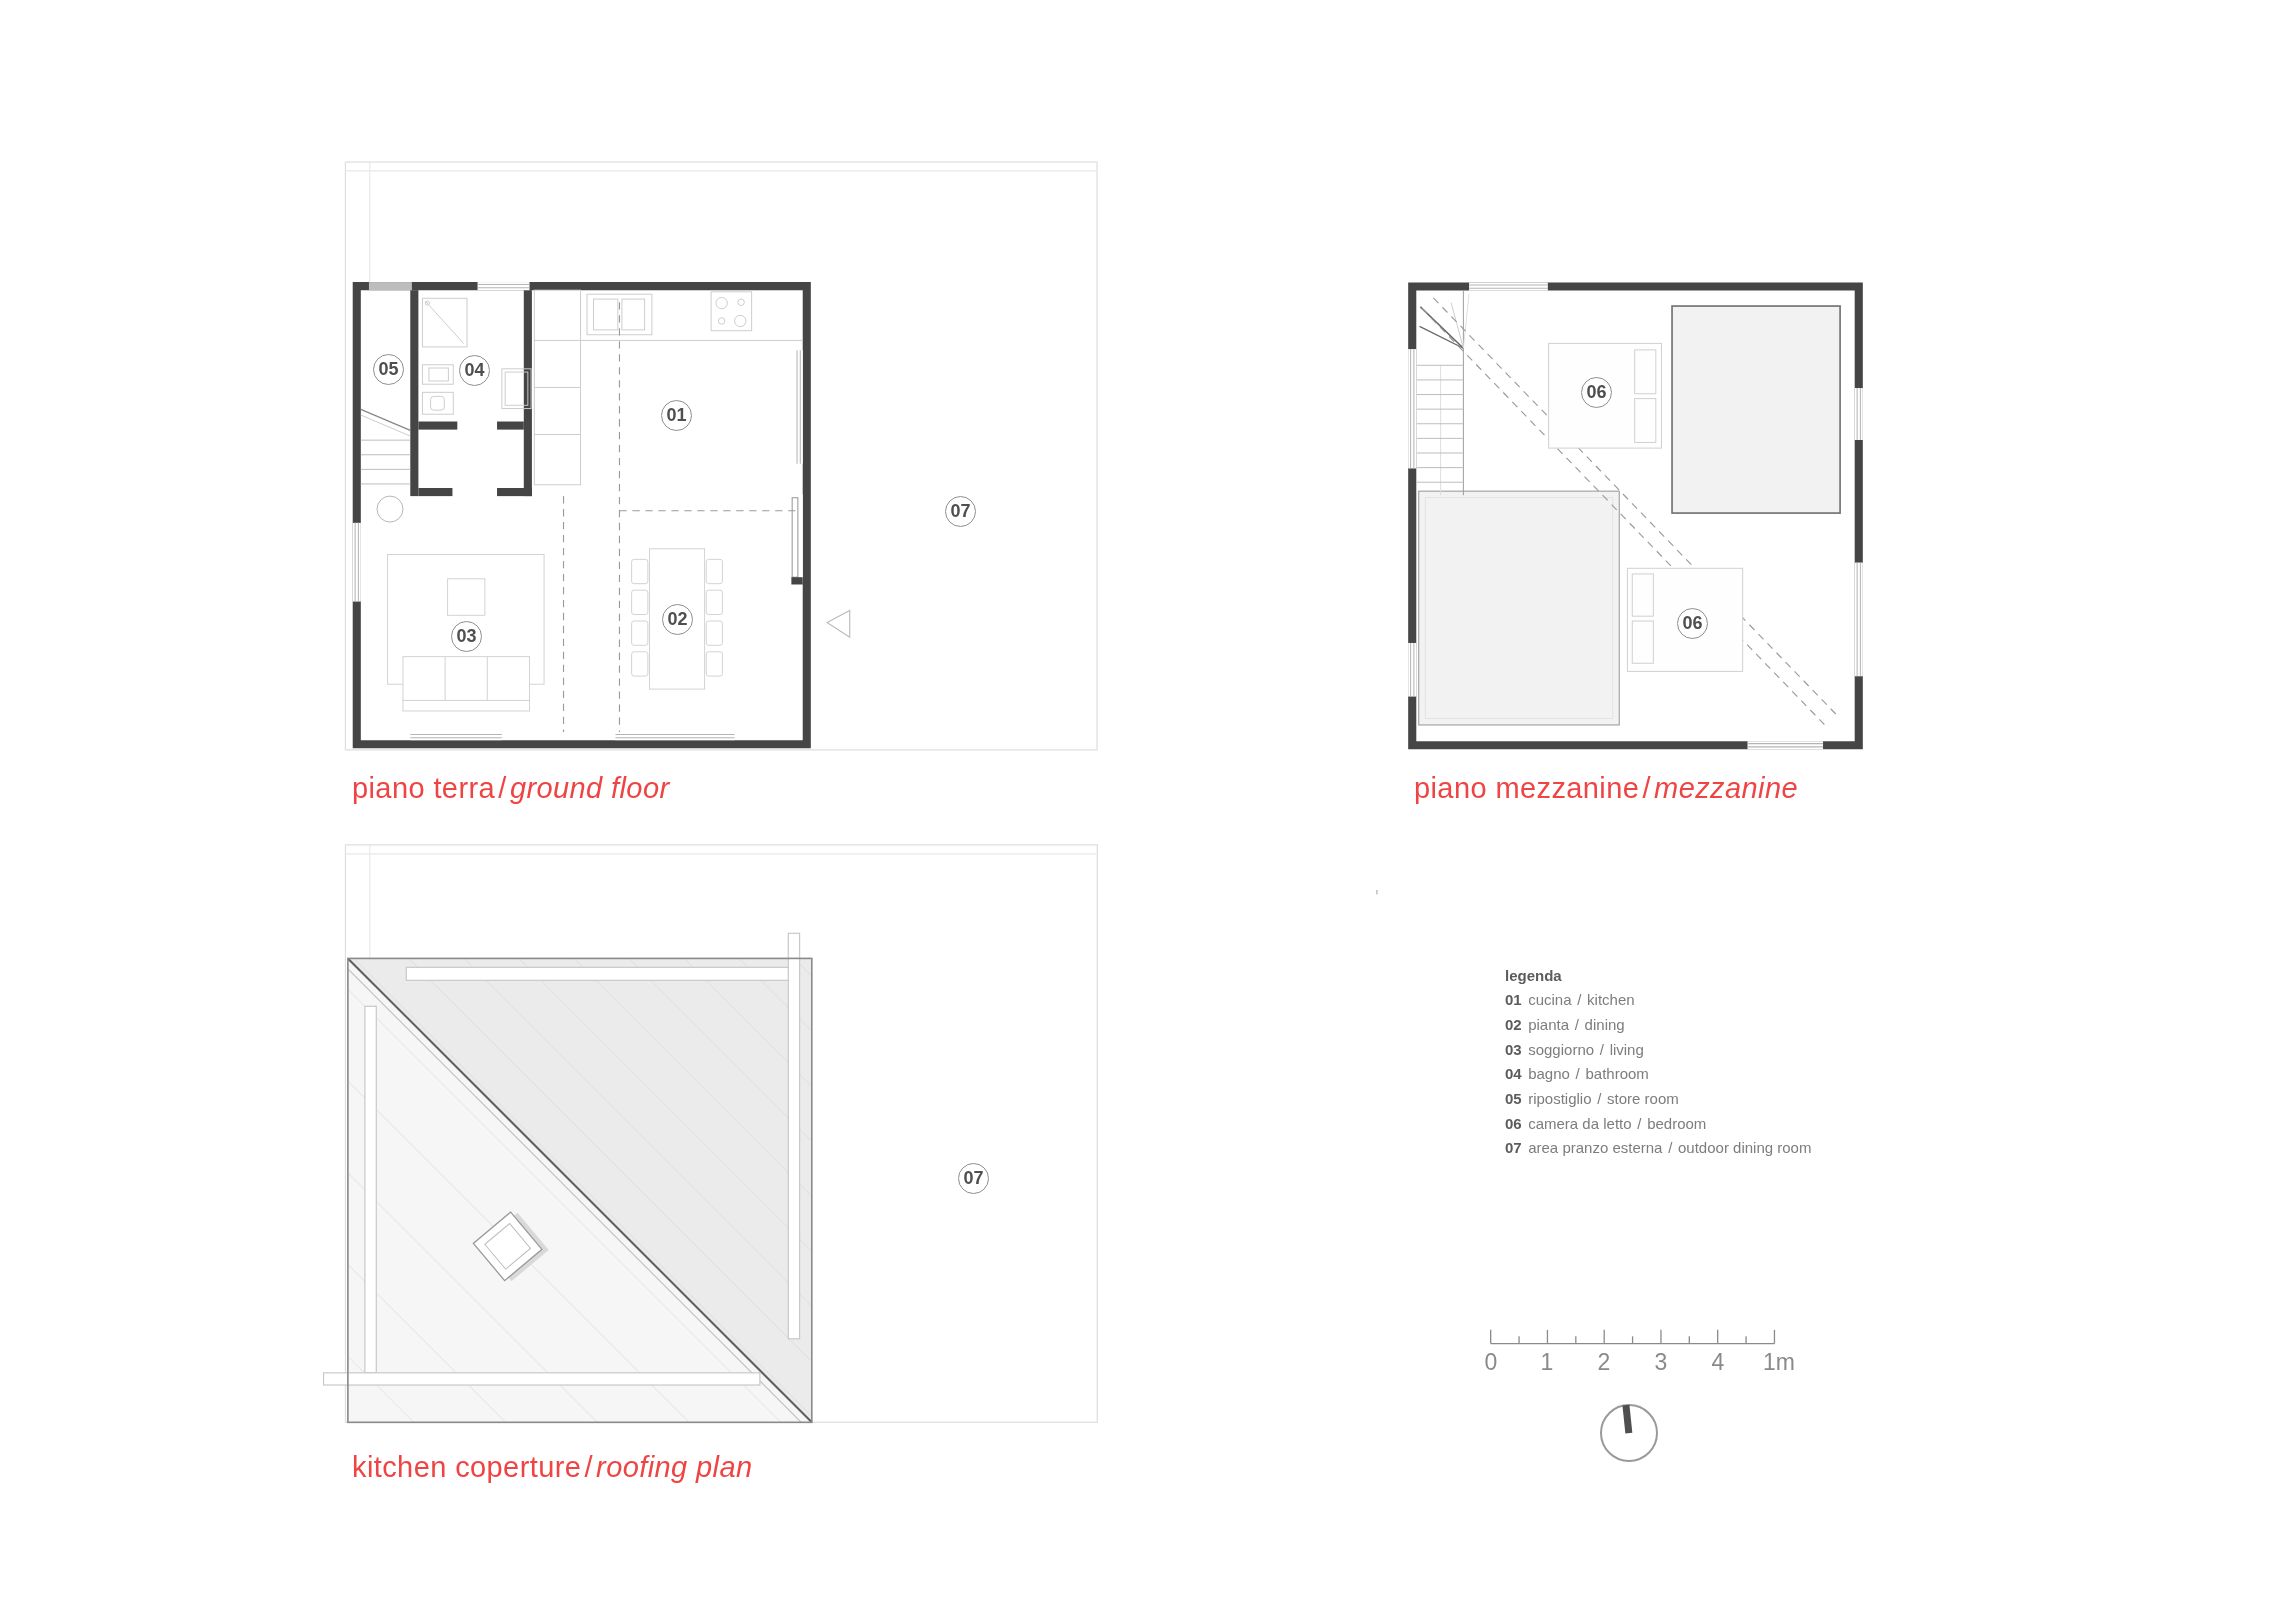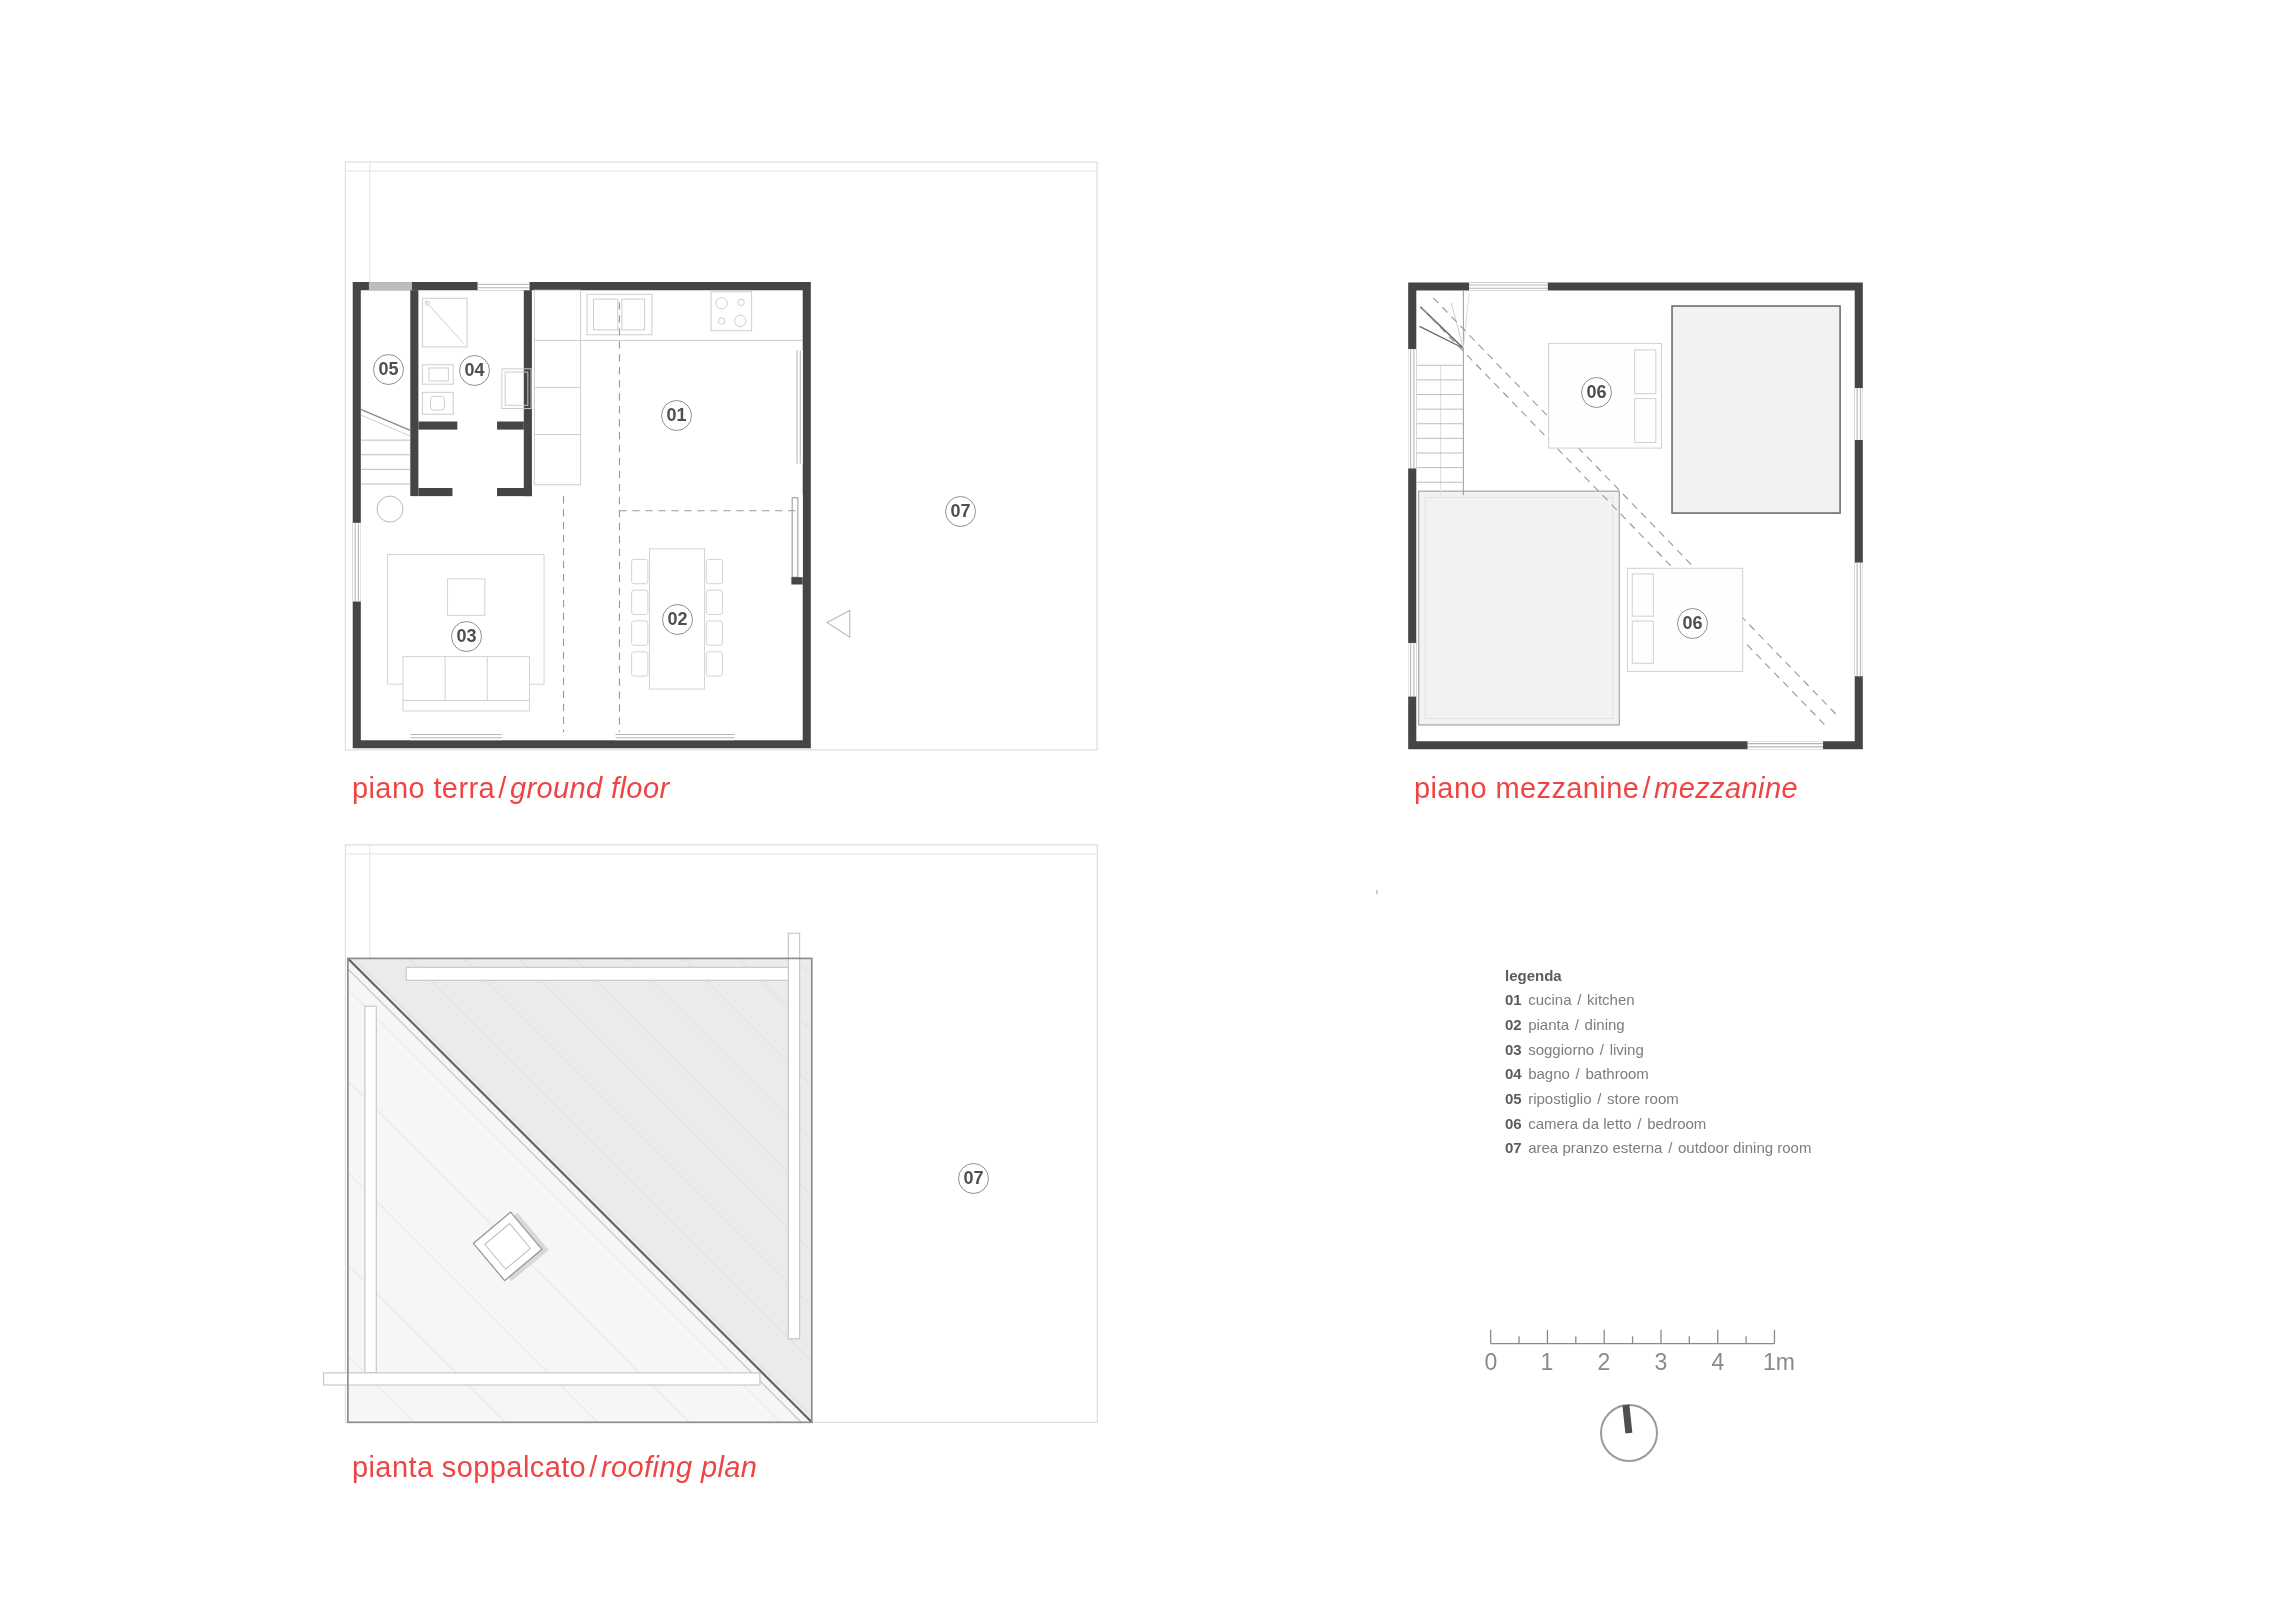--- a/index.html
+++ b/index.html
@@ -276,21 +276,21 @@
           <rect x="605" y="1516" width="40" height="40" fill="none" stroke="#bbbbbb" stroke-width="1.2"></rect>
         </g>
         <rect x="428" y="1181" width="572" height="572" fill="none" stroke="#8a8a8a" stroke-width="2"></rect>
       </g>
     </svg>
     <div class="room-label" style="left:637px;top:323px;">
         <span>07</span>
       </div>
   </div>
   <div class="caption" style="left:352px;top:1451px;">
-    <span>pianta soppalcato</span><span class="sep">/</span><span class="en">roofing plan</span>
+    <span>kitchen coperture</span><span class="sep">/</span><span class="en">roofing plan</span>
   </div>
 
   <div id="legend">
     <div class="legend-title">legenda</div>
     <div class="legend-row"><span class="num">01</span><span>cucina</span><span class="sep">/</span><span class="en">kitchen</span></div>
     <div class="legend-row"><span class="num">02</span><span>pianta</span><span class="sep">/</span><span class="en">dining</span></div>
     <div class="legend-row"><span class="num">03</span><span>soggiorno</span><span class="sep">/</span><span class="en">living</span></div>
     <div class="legend-row"><span class="num">04</span><span>bagno</span><span class="sep">/</span><span class="en">bathroom</span></div>
     <div class="legend-row"><span class="num">05</span><span>ripostiglio</span><span class="sep">/</span><span class="en">store room</span></div>
     <div class="legend-row"><span class="num">06</span><span>camera da letto</span><span class="sep">/</span><span class="en">bedroom</span></div>

